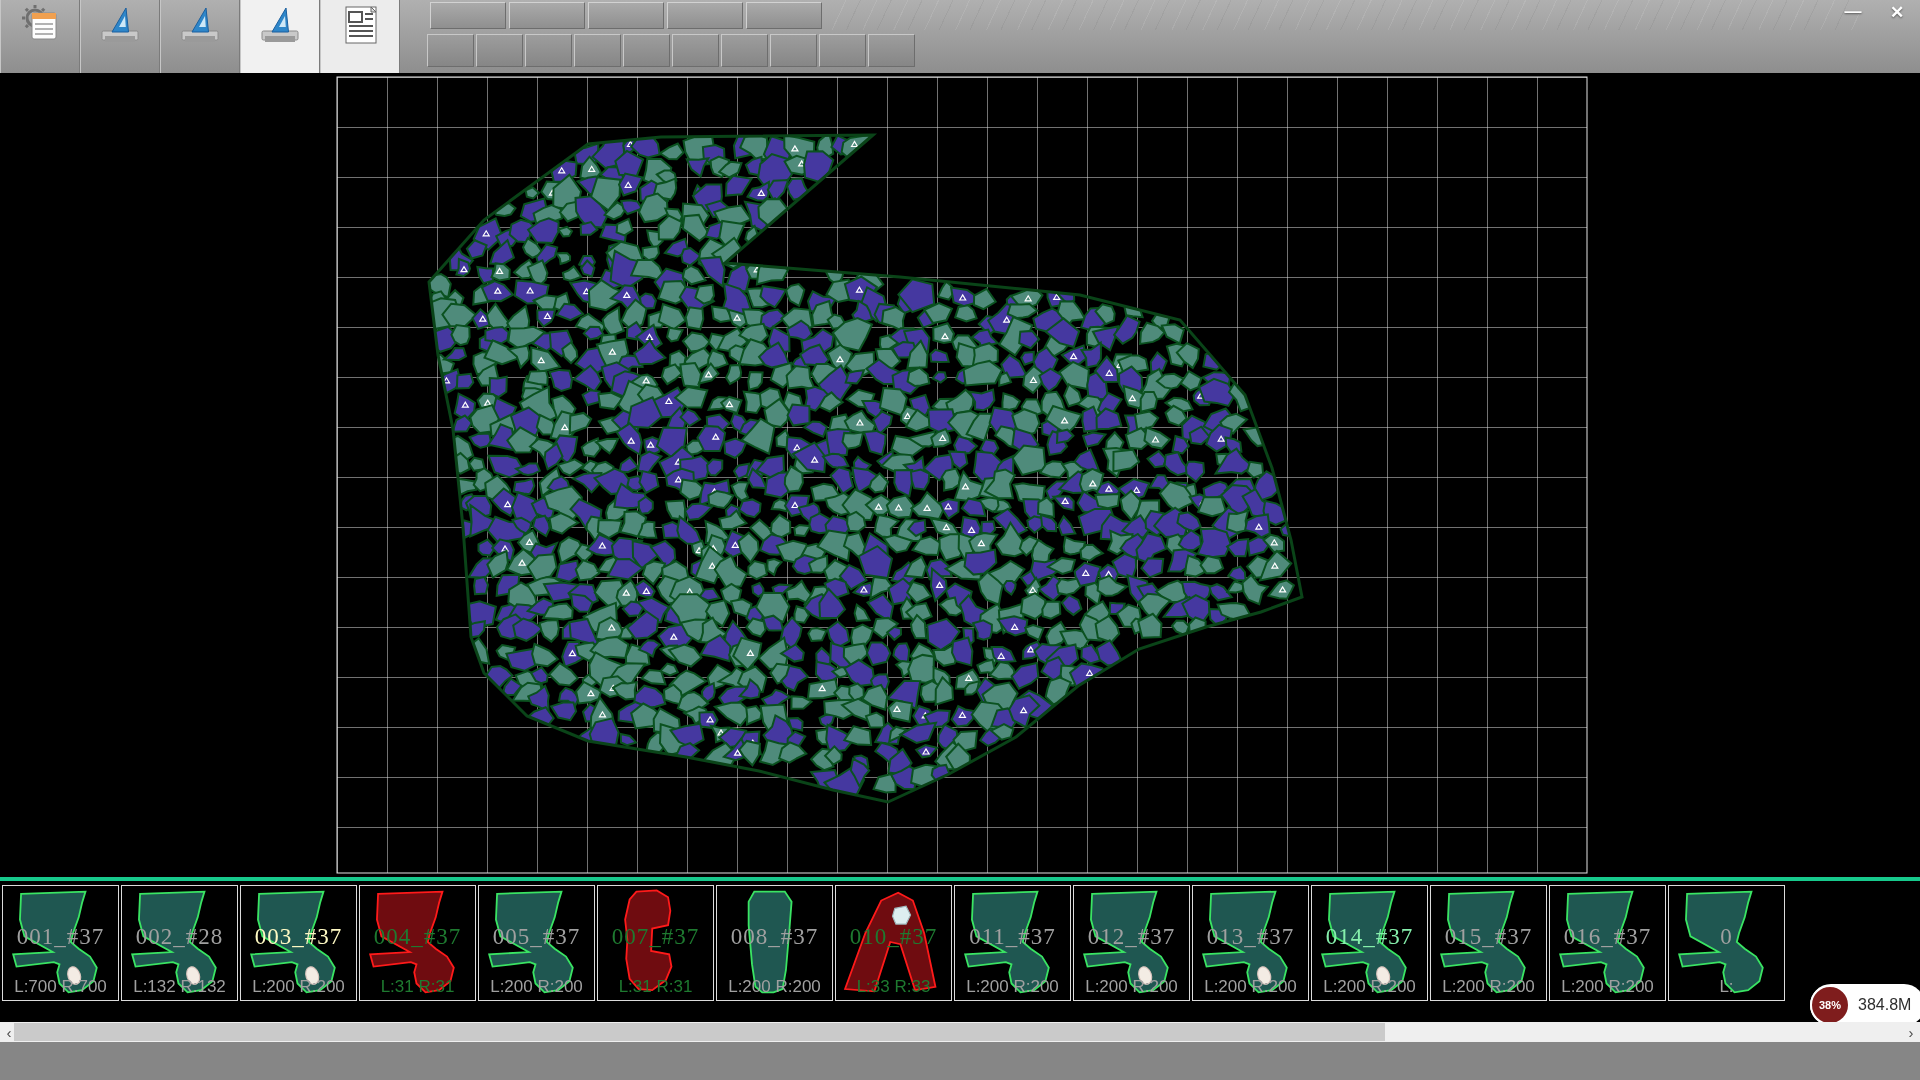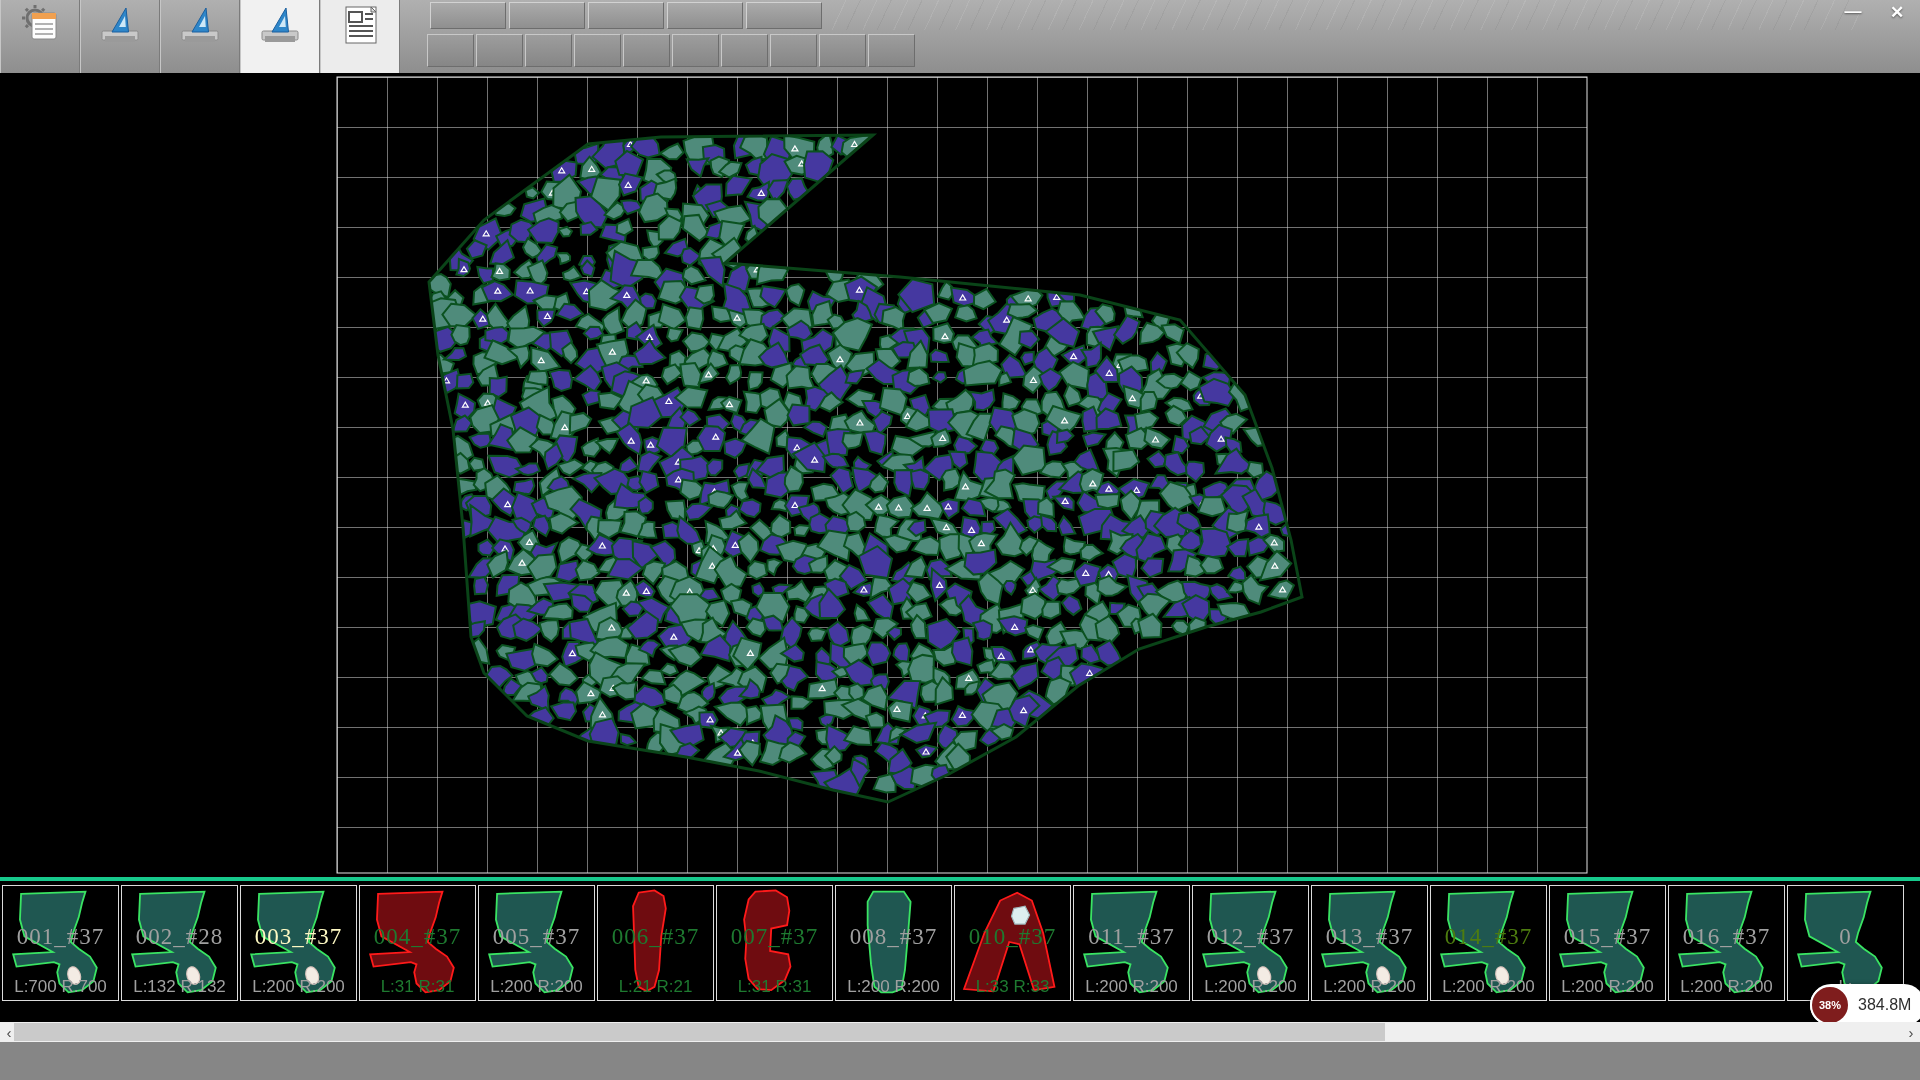--- a/index.html
+++ b/index.html
@@ -1238,27 +1238,20 @@
     </div>
     <div class="thumb">
       <svg viewBox="0 0 100 100" preserveAspectRatio="none">
         <path d="M16,7 L73,5 L70,15 L67,28 L62,42 L60,50 L67,56 L77,63 L83,73 L80,85 L70,93 L58,95 L50,87 L48,77 L50,70 L45,68 L12,72 L9,61 L44,59 L19,45 L15,30 Z" fill="#1f5751" stroke="#3ae463" stroke-width="1.6"></path>
       </svg>
       <div class="tlabel" style="color:#a0a0a0">005_#37</div>
       <div class="tlr" style="color:#a0a0a0">L:200 R:200</div>
     </div>
     <div class="thumb">
       <svg viewBox="0 0 100 100" preserveAspectRatio="none">
-        <path d="M36,6 L50,4 L58,9 L60,20 L56,45 L54,75 L50,90 L43,94 L36,90 L33,75 L32,45 L31,18 Z" fill="#6f0c10" stroke="#ff1a1a" stroke-width="1.6"></path>
-      </svg>
-      <div class="tlabel" style="color:#1e7a30">006_#37</div>
-      <div class="tlr" style="color:#1e7a30">L:21 R:21</div>
-    </div>
-    <div class="thumb">
-      <svg viewBox="0 0 100 100" preserveAspectRatio="none">
         <path d="M34,5 L52,4 L62,10 L64,22 L62,35 L48,38 L47,58 L63,61 L65,72 L60,84 L48,93 L36,92 L28,83 L25,65 L26,48 L24,30 L28,12 Z" fill="#6f0c10" stroke="#ff1a1a" stroke-width="1.6"></path>
       </svg>
       <div class="tlabel" style="color:#1e7a30">007_#37</div>
       <div class="tlr" style="color:#1e7a30">L:31 R:31</div>
     </div>
     <div class="thumb">
       <svg viewBox="0 0 100 100" preserveAspectRatio="none">
         <path d="M33,5 L60,5 L66,14 L64,40 L61,75 L58,92 L50,95 L40,95 L34,90 L31,70 L28,35 L28,14 Z" fill="#1f5751" stroke="#3ae463" stroke-width="1.6"></path>
       </svg>
       <div class="tlabel" style="color:#a0a0a0">008_#37</div>
@@ -1293,21 +1286,21 @@
         <ellipse cx="63" cy="80" rx="5.5" ry="8" fill="#f3ece4" stroke="#d9c4bd" transform="rotate(-18 63 80)"></ellipse>
       </svg>
       <div class="tlabel" style="color:#a0a0a0">013_#37</div>
       <div class="tlr" style="color:#a0a0a0">L:200 R:200</div>
     </div>
     <div class="thumb">
       <svg viewBox="0 0 100 100" preserveAspectRatio="none">
         <path d="M16,7 L73,5 L70,15 L67,28 L62,42 L60,50 L67,56 L77,63 L83,73 L80,85 L70,93 L58,95 L50,87 L48,77 L50,70 L45,68 L12,72 L9,61 L44,59 L19,45 L15,30 Z" fill="#1f5751" stroke="#3ae463" stroke-width="1.6"></path>
         <ellipse cx="63" cy="80" rx="5.5" ry="8" fill="#f3ece4" stroke="#d9c4bd" transform="rotate(-18 63 80)"></ellipse>
       </svg>
-      <div class="tlabel" style="color:#4d7c0f">014_#37</div>
+      <div class="tlabel" style="color:#86efac">014_#37</div>
       <div class="tlr" style="color:#a0a0a0">L:200 R:200</div>
     </div>
     <div class="thumb">
       <svg viewBox="0 0 100 100" preserveAspectRatio="none">
         <path d="M16,7 L73,5 L70,15 L67,28 L62,42 L60,50 L67,56 L77,63 L83,73 L80,85 L70,93 L58,95 L50,87 L48,77 L50,70 L45,68 L12,72 L9,61 L44,59 L19,45 L15,30 Z" fill="#1f5751" stroke="#3ae463" stroke-width="1.6"></path>
       </svg>
       <div class="tlabel" style="color:#a0a0a0">015_#37</div>
       <div class="tlr" style="color:#a0a0a0">L:200 R:200</div>
     </div>
     <div class="thumb">

